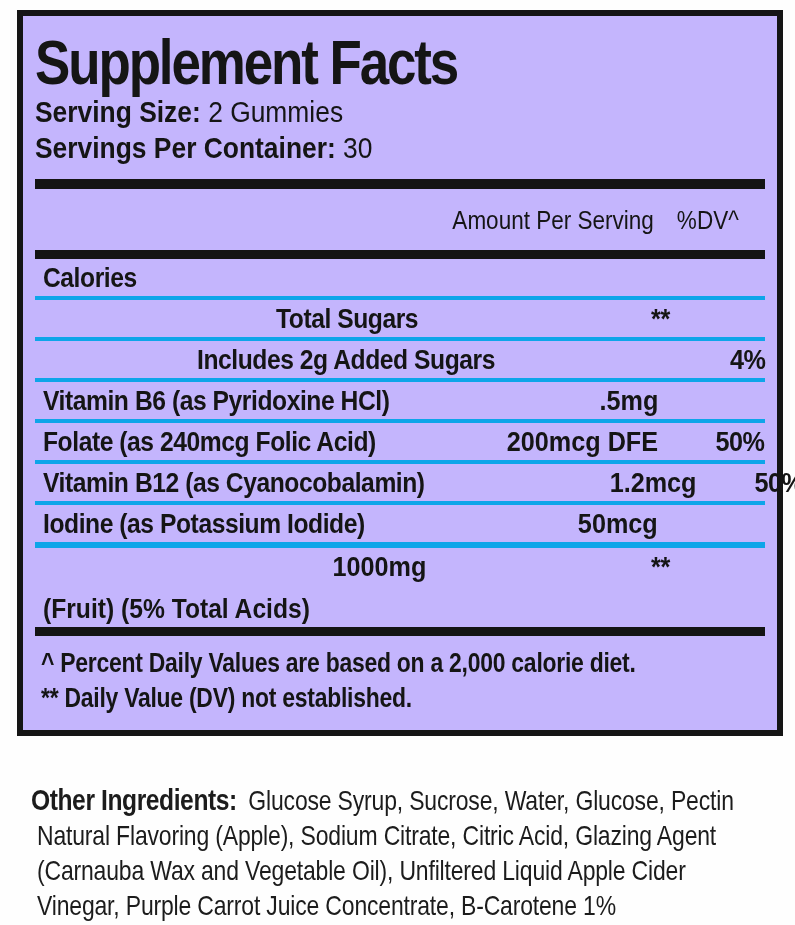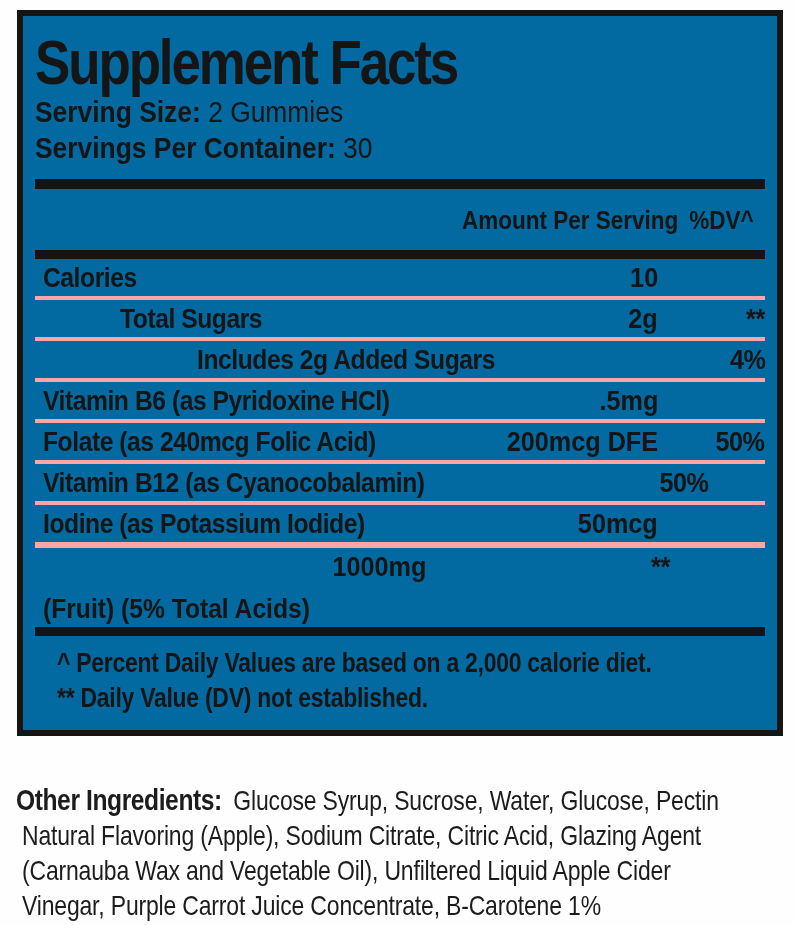--- a/index.html
+++ b/index.html
@@ -8,21 +8,21 @@
     background: #fefefe;
     font-family: "Liberation Sans", sans-serif;
     color: #151515;
     overflow: hidden;
   }
   .panel {
     position: absolute;
     left: 17px; top: 10px;
     width: 766px;
     border: 6px solid #151515;
-    background: #0369a1;
+    background: #c4b5fd;
     padding: 12px 12px 12px 12px;
   }
   .cond { display: inline-block; transform: scaleX(0.88); transform-origin: left center; white-space: nowrap; }
   .cond-r { display: inline-block; transform: scaleX(0.90); transform-origin: right center; white-space: nowrap; }
 
   .title {
     font-size: 63px; font-weight: bold; letter-spacing: -2.5px;
     line-height: 64px; margin-top: 2px;
   }
   .title .cond { transform: scaleX(0.84); }
@@ -30,49 +30,49 @@
   .hdr-line b { font-weight: bold; }
 
   .bar { background: #141414; width: 100%; }
   .bar-thick { height: 10px; margin-top: 13px; }
   .bar-mid   { height: 9px; }
   .bar-end   { height: 9px; }
 
   .colhead {
     display: grid; grid-template-columns: 1fr 232px 95px;
     padding: 17px 0 15px 0;
-    font-size: 25px; font-weight: bold;
+    font-size: 25px; font-weight: normal; gap: 16px;
   }
   .colhead .c2 { text-align: right; }
-  .colhead .c3 { text-align: center; }
+  .colhead .c3 { text-align: left; }
 
   .row {
     display: grid; grid-template-columns: 1fr 232px 95px;
     align-items: center;
     line-height: 37px;
-    border-bottom: 4px solid #fca5a5;
+    border-bottom: 4px solid #0ea5e9;
     font-size: 28px; font-weight: bold;
   }
   .row .name { padding-left: 8px; }
   .row .name .cond { letter-spacing: -0.5px; }
   .row .amt  { text-align: right; padding-right: 12px; }
   .row .dv   { text-align: right; letter-spacing: -0.5px; }
-  .row.ind1 .name { padding-left: 85px; }
+  .row.ind1 .name { padding-left: 85px; text-align: right; }
   .row.ind2 .name { padding-left: 162px; }
   .row.last-heavy { border-bottom-width: 6px; }
   .row.acv { border-bottom: none; padding-bottom: 5px; }
   .acv-wrap .name2 { font-size: 28px; font-weight: bold; line-height: 37px; padding-left: 8px; }
 
   .footnotes { margin-top: 10px; padding-left: 6px; padding-bottom: 2px; }
-  .footnote { font-size: 27px; font-weight: bold; line-height: 35px; margin-left: 16px; }
+  .footnote { font-size: 27px; font-weight: bold; line-height: 35px; }
   .footnote .cond { transform: scaleX(0.85); letter-spacing: -0.3px; }
 
   .other {
     position: absolute;
-    left: 0; top: 782px; width: 752px;
+    left: 15px; top: 782px; width: 752px;
   }
   .oi-line { font-size: 28px; line-height: 35px; padding-left: 22px; color: #1c1c1c; }
   .oi-line.first { padding-left: 16px; }
   .oi-line .cond { transform: scaleX(0.82); letter-spacing: -0.2px; }
   .oi-label { font-weight: bold; font-size: 30px; letter-spacing: -0.5px; padding-right: 14px; }
 </style>
 </head>
 <body>
 
 <div class="panel">
@@ -94,28 +94,26 @@
   <div class="colhead">
     <div class="c1"></div>
     <div class="c2"><span class="cond-r">Amount Per Serving</span></div>
     <div class="c3"><span class="cond-r">%DV^</span></div>
   </div>
 
   <div class="bar bar-mid"></div>
 
   <div class="row">
     <div class="name"><span class="cond">Calories</span></div>
-    <div class="amt"><span class="cond-r">10</span></div>
     <div class="dv"><span class="cond-r"></span></div>
   </div>
 
 
   <div class="row ind1">
     <div class="name"><span class="cond">Total Sugars</span></div>
-    <div class="amt"><span class="cond-r">2g</span></div>
     <div class="dv"><span class="cond-r">**</span></div>
   </div>
 
   <div class="row ind2">
     <div class="name" style="grid-column:1/3;text-decoration:underline;"><span class="cond">Includes 2g Added Sugars</span></div>
     <div class="dv"><span class="cond-r">4%</span></div>
   </div>
 
   <div class="row">
     <div class="name"><span class="cond">Vitamin B6 (as Pyridoxine HCl)</span></div>
@@ -123,20 +121,21 @@
   </div>
 
   <div class="row">
     <div class="name"><span class="cond">Folate (as 240mcg Folic Acid)</span></div>
     <div class="amt"><span class="cond-r">200mcg DFE</span></div>
     <div class="dv"><span class="cond-r">50%</span></div>
   </div>
 
   <div class="row">
     <div class="name"><span class="cond">Vitamin B12 (as Cyanocobalamin)</span></div>
+    <div class="amt"><span class="cond-r">1.2mcg</span></div>
     <div class="dv"><span class="cond-r">50%</span></div>
   </div>
 
   <div class="row last-heavy">
     <div class="name"><span class="cond">Iodine (as Potassium Iodide)</span></div>
     <div class="amt"><span class="cond-r">50mcg</span></div>
   </div>
 
   <div class="acv-wrap">
     <div class="row acv">

